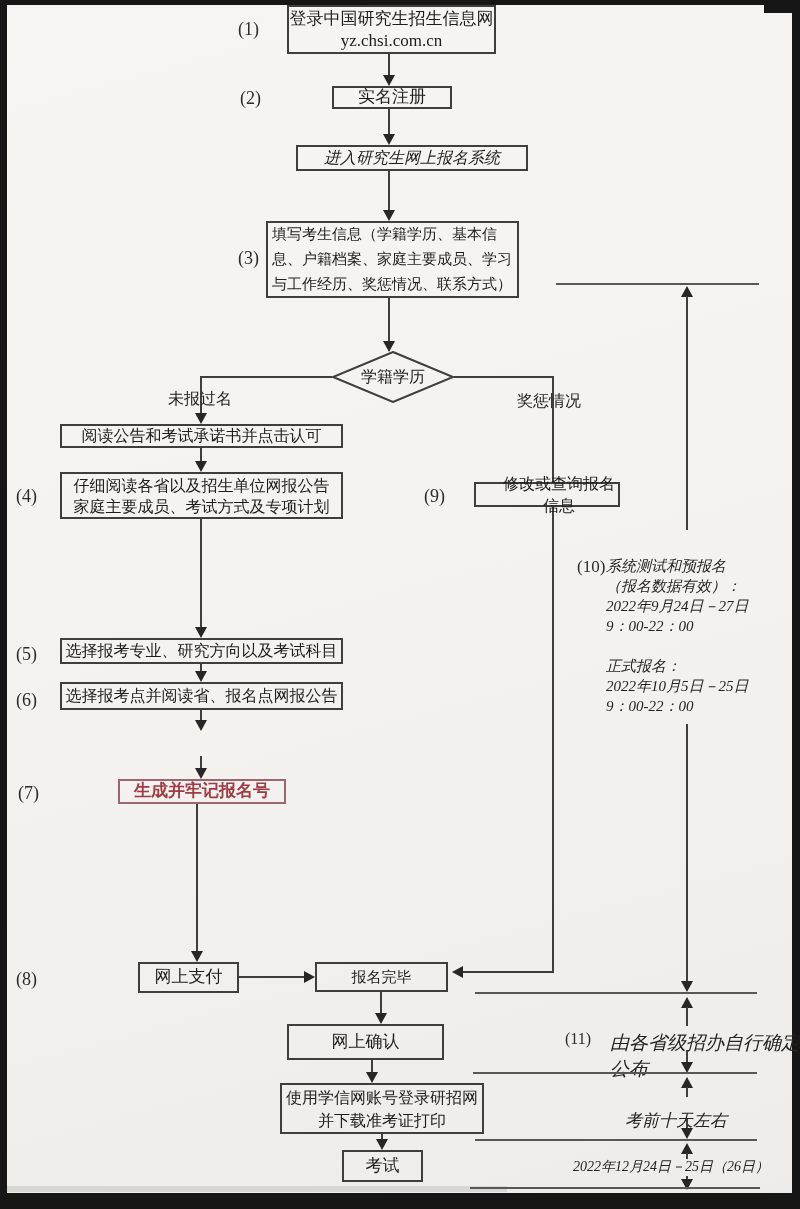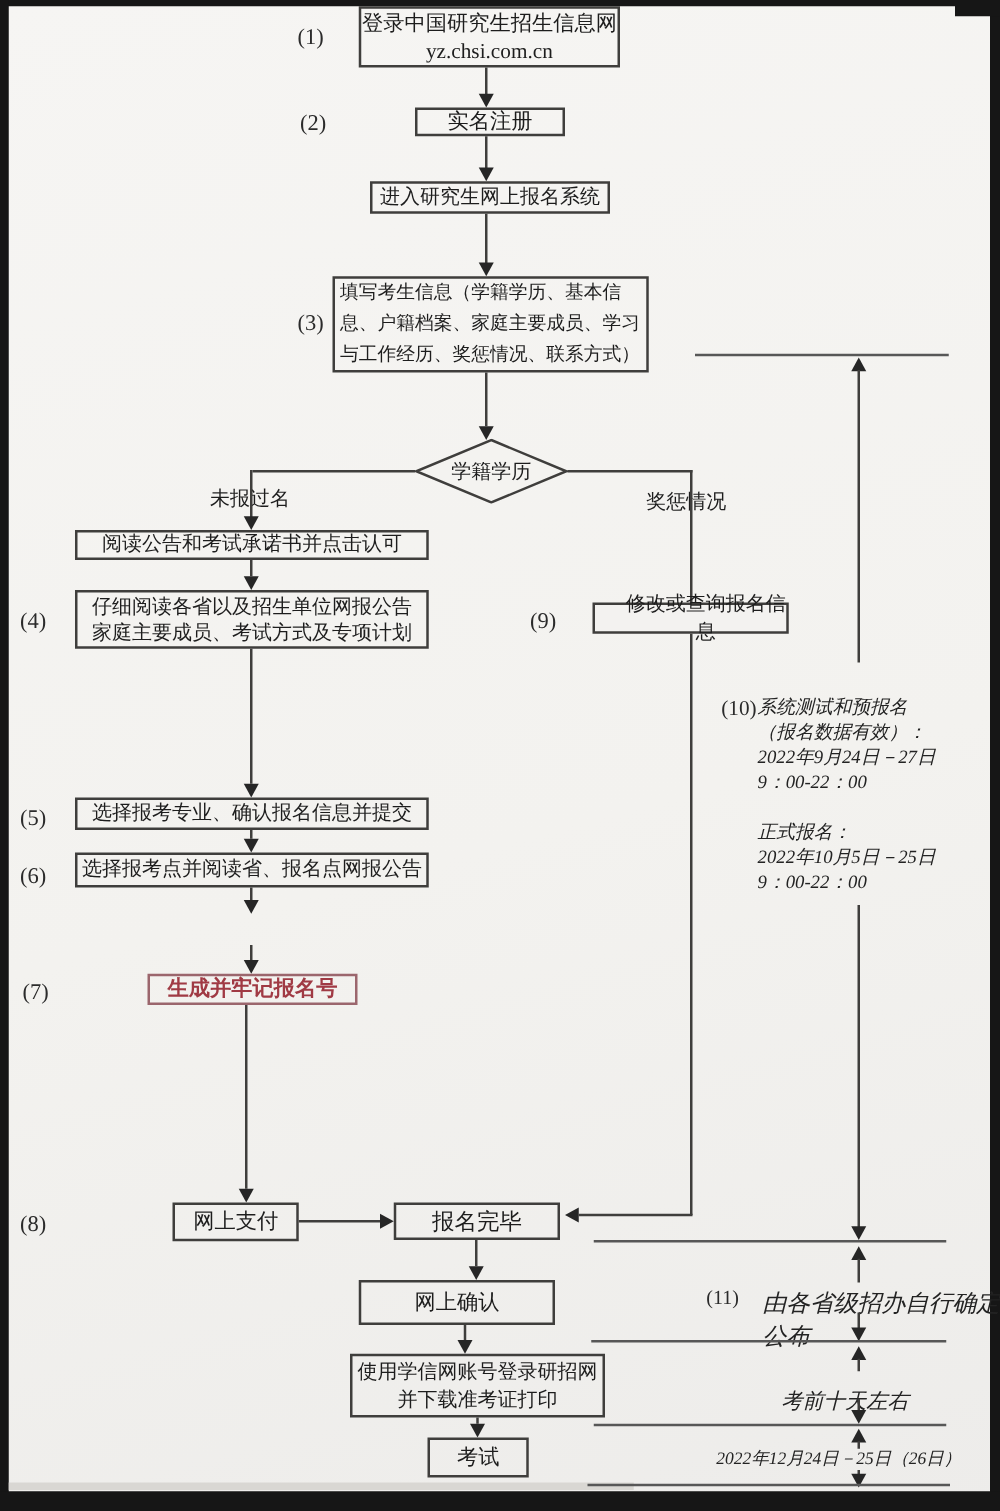--- a/index.html
+++ b/index.html
@@ -44,21 +44,21 @@
   <div class="box pre" style="left:287px;top:5px;width:209px;height:49px;font-size:17px;line-height:22px;">登录中国研究生招生信息网
 yz.chsi.com.cn</div>
   <div class="vl" style="left:388px;top:54px;height:22px;"></div>
   <div class="ah down" style="left:383px;top:75px;"></div>
 
   <div class="num" style="left:240px;top:88px;">(2)</div>
   <div class="box" style="left:332px;top:86px;width:120px;height:23px;font-size:17px;">实名注册</div>
   <div class="vl" style="left:388px;top:109px;height:26px;"></div>
   <div class="ah down" style="left:383px;top:134px;"></div>
 
-  <div class="box" style="left:296px;top:145px;width:192px;height:26px;">进入研究生网上报名系统</div>
+  <div class="box" style="left:296px;top:145px;width:232px;height:26px;font-style:italic;">进入研究生网上报名系统</div>
   <div class="vl" style="left:388px;top:171px;height:40px;"></div>
   <div class="ah down" style="left:383px;top:210px;"></div>
 
   <div class="num" style="left:238px;top:248px;">(3)</div>
   <div class="box" style="left:266px;top:221px;width:253px;height:77px;font-size:15px;line-height:25px;padding:0 4px;text-align:left;justify-content:flex-start;">填写考生信息（学籍学历、基本信息、户籍档案、家庭主要成员、学习与工作经历、奖惩情况、联系方式）</div>
   <div class="vl" style="left:388px;top:298px;height:43px;"></div>
   <div class="ah down" style="left:383px;top:341px;"></div>
 
   <svg width="124" height="52" style="position:absolute;left:331px;top:351px;">
     <polygon points="62,1 122,26 62,51 2,26" fill="#f4f3f0" stroke="#3f3e3c" stroke-width="2"></polygon>
@@ -77,48 +77,48 @@
   <div class="vl" style="left:200px;top:448px;height:13px;"></div>
   <div class="ah down" style="left:195px;top:461px;"></div>
 
   <div class="num" style="left:16px;top:486px;">(4)</div>
   <div class="box pre" style="left:60px;top:472px;width:283px;height:47px;line-height:21px;">仔细阅读各省以及招生单位网报公告
 家庭主要成员、考试方式及专项计划</div>
   <div class="vl" style="left:200px;top:519px;height:108px;"></div>
   <div class="ah down" style="left:195px;top:627px;"></div>
 
   <div class="num" style="left:16px;top:644px;">(5)</div>
-  <div class="box" style="left:60px;top:638px;width:283px;height:26px;">选择报考专业、确认报名信息并提交</div>
+  <div class="box" style="left:60px;top:638px;width:283px;height:26px;">选择报考专业、研究方向以及考试科目</div>
   <div class="vl" style="left:200px;top:664px;height:7px;"></div>
   <div class="ah down" style="left:195px;top:671px;"></div>
 
   <div class="num" style="left:16px;top:690px;">(6)</div>
   <div class="box" style="left:60px;top:682px;width:283px;height:28px;">选择报考点并阅读省、报名点网报公告</div>
   <div class="vl" style="left:200px;top:710px;height:10px;"></div>
   <div class="ah down" style="left:195px;top:720px;"></div>
 
   <div class="vl" style="left:200px;top:756px;height:12px;"></div>
   <div class="ah down" style="left:195px;top:768px;"></div>
 
   <div class="num" style="left:18px;top:783px;">(7)</div>
   <div class="box red-box" style="left:118px;top:779px;width:168px;height:25px;font-size:17px;">生成并牢记报名号</div>
   <div class="vl" style="left:196px;top:804px;height:147px;"></div>
   <div class="ah down" style="left:191px;top:951px;"></div>
 
   <div class="num" style="left:16px;top:969px;">(8)</div>
   <div class="box" style="left:138px;top:962px;width:101px;height:31px;font-size:17px;">网上支付</div>
   <div class="hl" style="left:239px;top:976px;width:65px;"></div>
   <div class="ah right" style="left:304px;top:971px;"></div>
-  <div class="box" style="left:315px;top:962px;width:133px;height:30px;font-size:18px;">报名完毕</div>
+  <div class="box" style="left:315px;top:962px;width:133px;height:30px;font-size:15px;">报名完毕</div>
 
   <div class="vl" style="left:552px;top:376px;height:596px;"></div>
   <div class="hl" style="left:463px;top:971px;width:91px;"></div>
   <div class="ah left" style="left:452px;top:966px;"></div>
   <div class="num" style="left:424px;top:486px;">(9)</div>
-  <div class="box" style="left:474px;top:482px;width:157px;height:25px;background:#f3f2f0;padding-left:24px;">修改或查询报名信息</div>
+  <div class="box" style="left:474px;top:482px;width:146px;height:25px;background:#f3f2f0;padding-left:24px;">修改或查询报名信息</div>
 
   <div class="vl" style="left:380px;top:992px;height:21px;"></div>
   <div class="ah down" style="left:375px;top:1013px;"></div>
   <div class="box" style="left:287px;top:1024px;width:157px;height:36px;font-size:17px;">网上确认</div>
   <div class="vl" style="left:371px;top:1060px;height:12px;"></div>
   <div class="ah down" style="left:366px;top:1072px;"></div>
   <div class="box pre" style="left:280px;top:1083px;width:204px;height:51px;line-height:23px;">使用学信网账号登录研招网
 并下载准考证打印</div>
   <div class="vl" style="left:381px;top:1134px;height:5px;"></div>
   <div class="ah down" style="left:376px;top:1139px;"></div>

